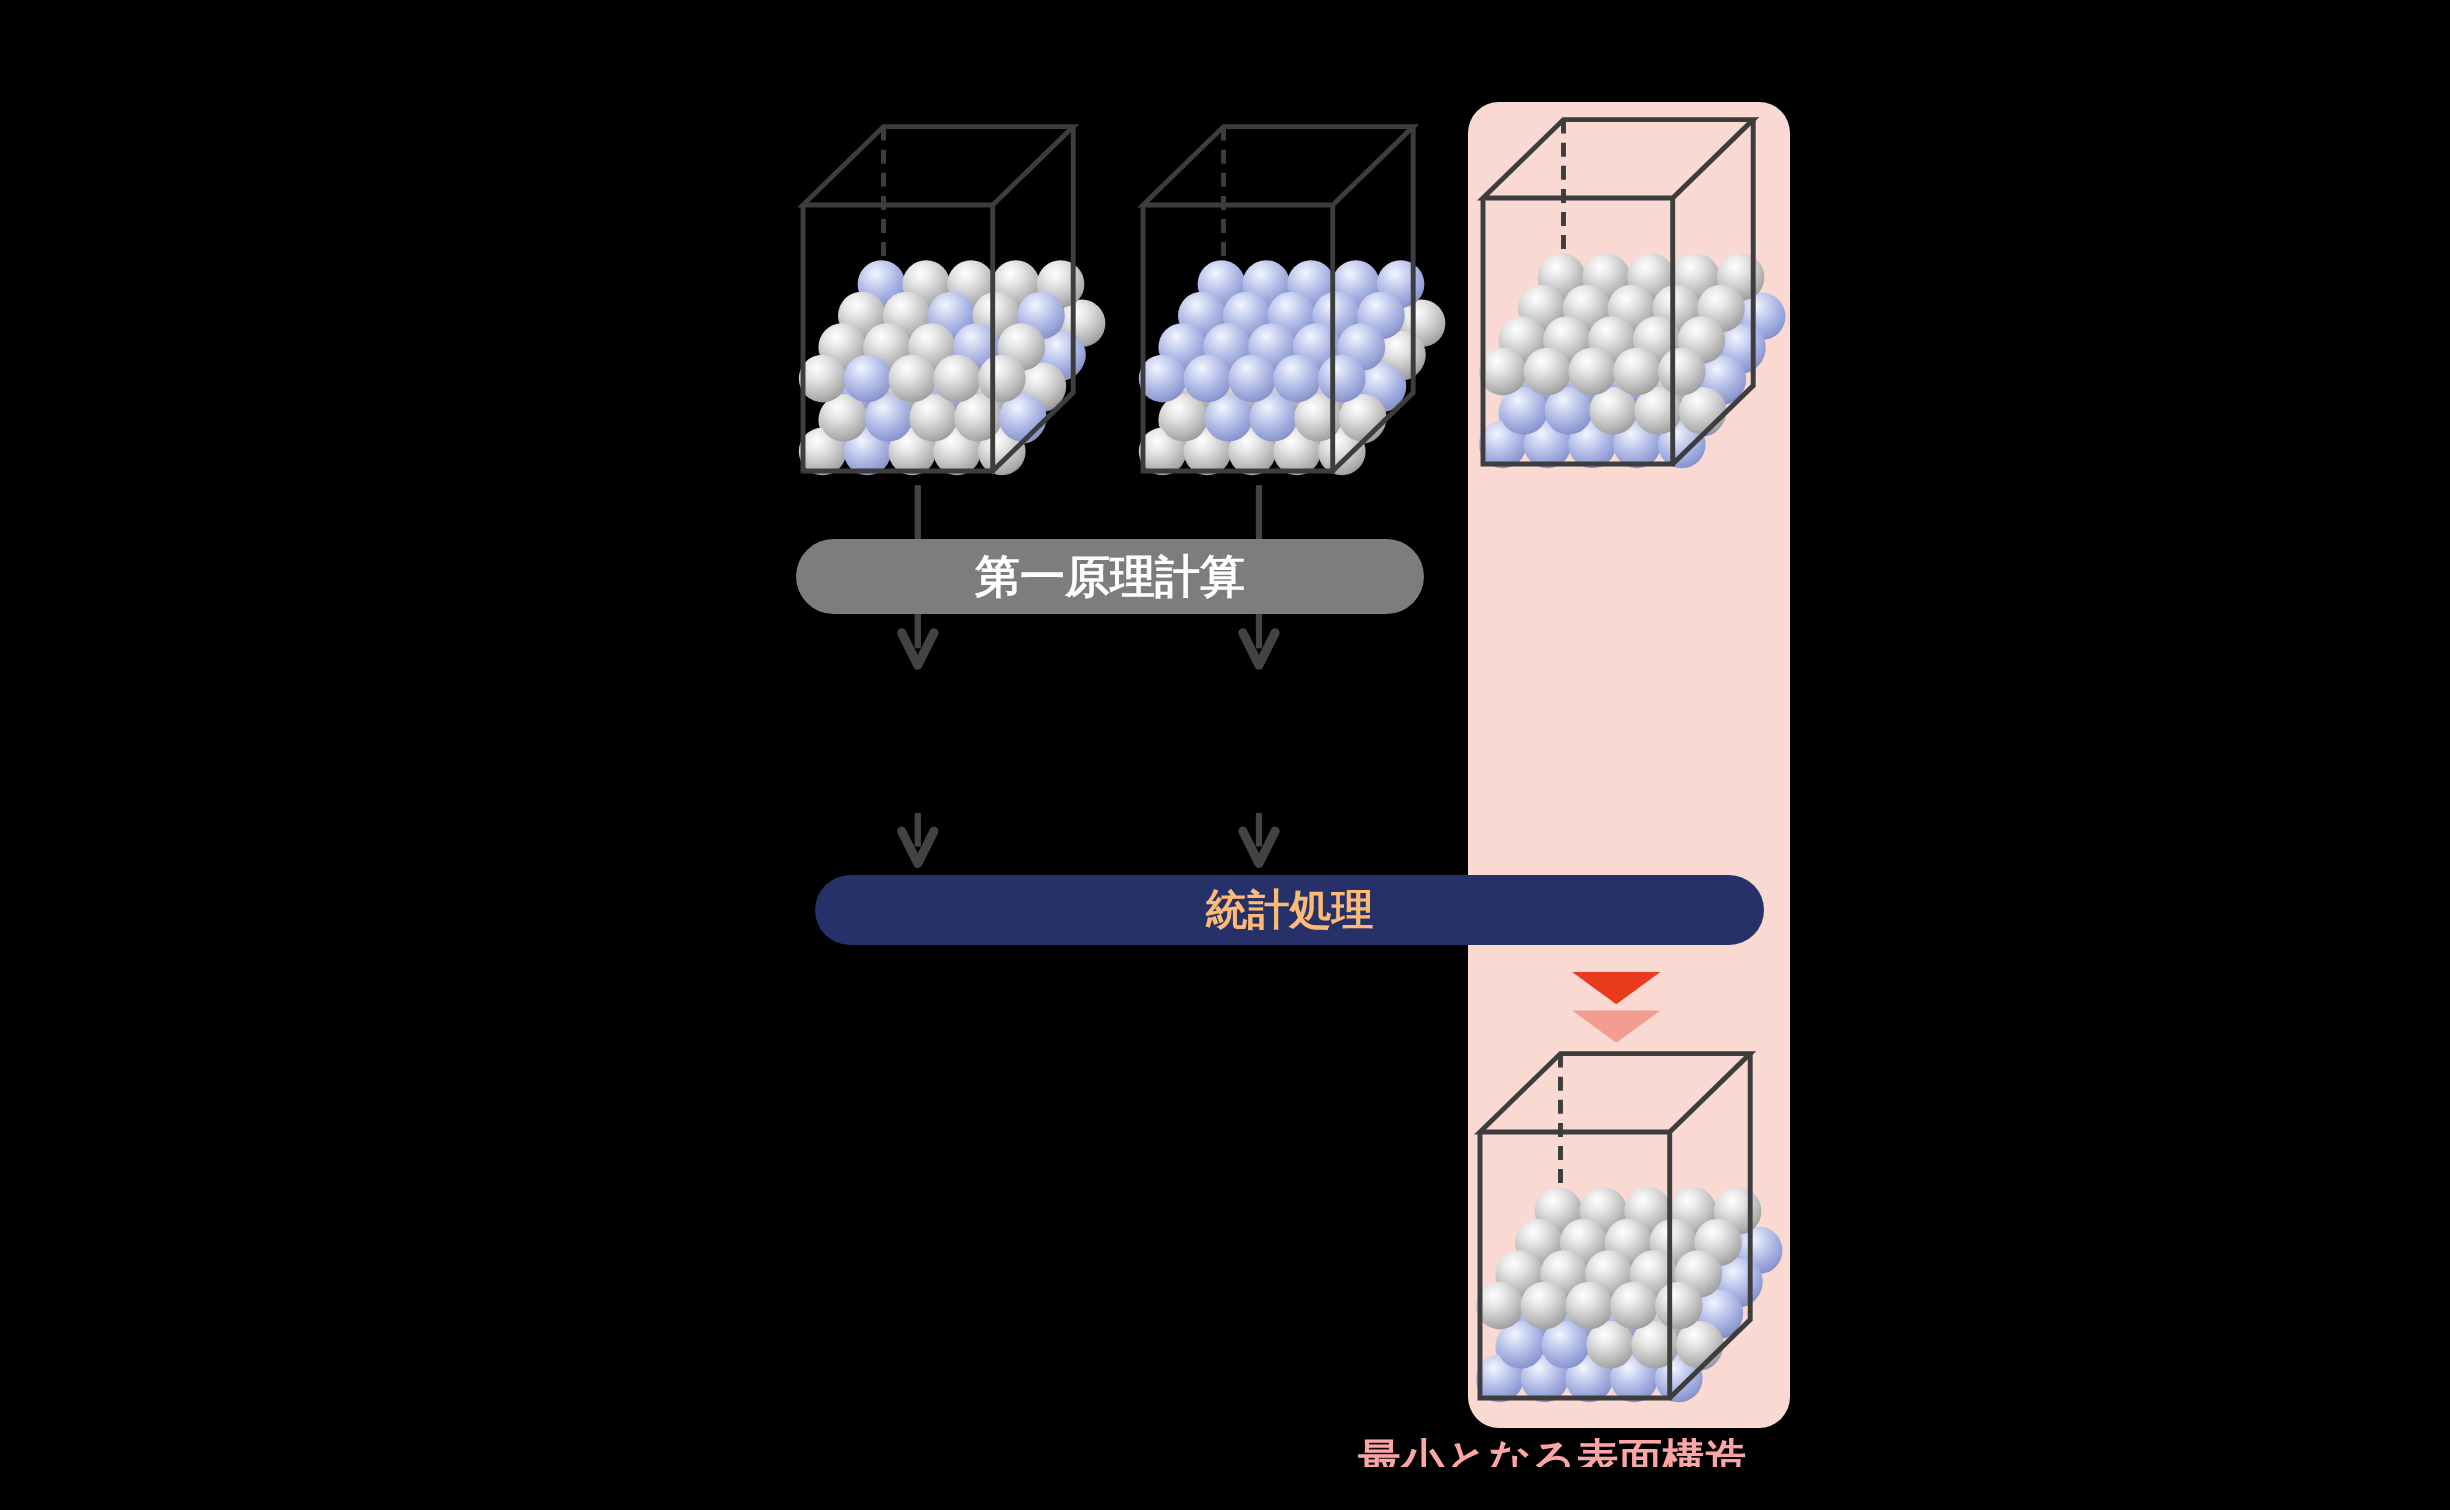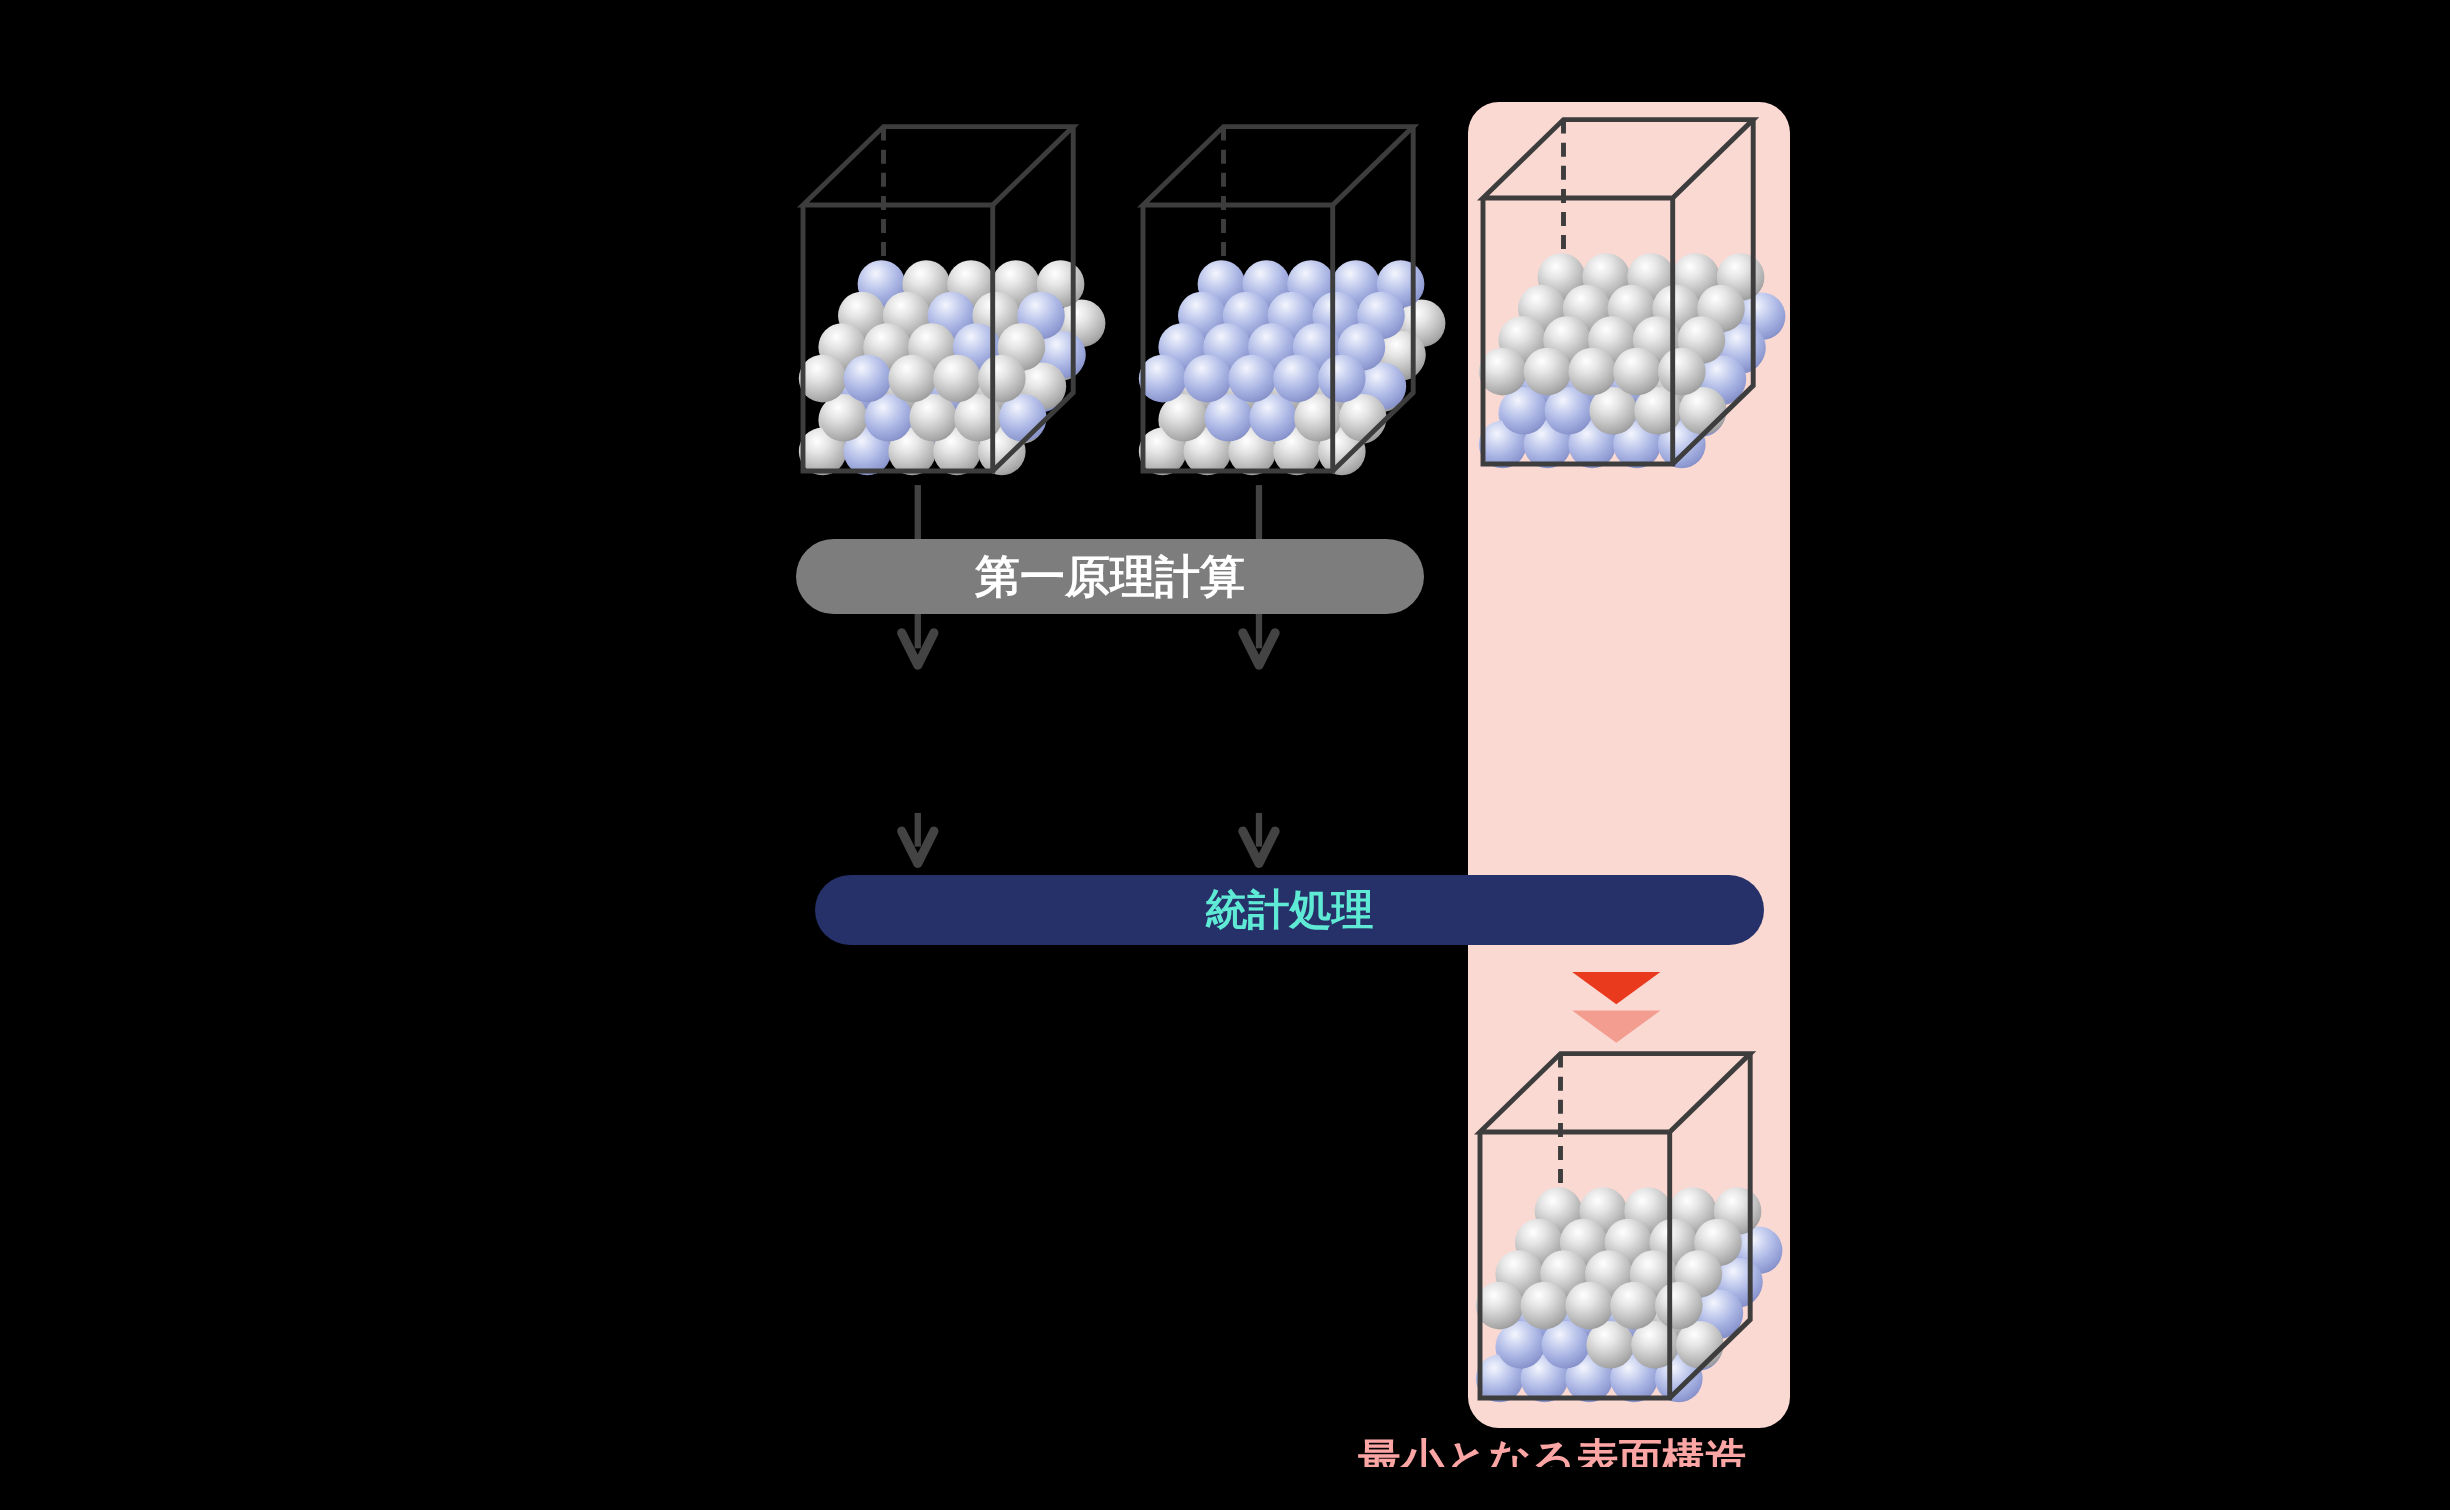--- a/index.html
+++ b/index.html
@@ -334,21 +334,21 @@
       <g>
         <polygon points="2244,1387 2370,1387 2307,1433" fill="#ea3a1e"></polygon>
         <polygon points="2244,1442 2370,1442 2307,1488" fill="#f29d90"></polygon>
       </g>
     </svg>
 
   <div id="btn-fp" class="pill" style="left: 796px; top: 539px; width: 628px; height: 75px; border-radius: 38px; background: rgb(125, 125, 125); color: rgb(255, 255, 255); font-size: 45px;">
     <span>第一原理計算</span>
   </div>
 
-  <div id="btn-st" class="pill" style="left: 815px; top: 875px; width: 949px; height: 70px; border-radius: 35px; background: rgb(37, 49, 104); color: #5eead4; font-size: 42px; text-align: center;">
+  <div id="btn-st" class="pill" style="left: 815px; top: 875px; width: 949px; height: 70px; border-radius: 35px; background: rgb(37, 49, 104); color: #fdba74; font-size: 42px; text-align: center;">
     <span>統計処理</span>
   </div>
 
   <div id="caption" style="left: 1358px; top: 1431px; color: #fca5a5; font-size: 43px;">
     <span>最小となる表面構造</span>
   </div>
 </div>
 
 
 </body></html>

